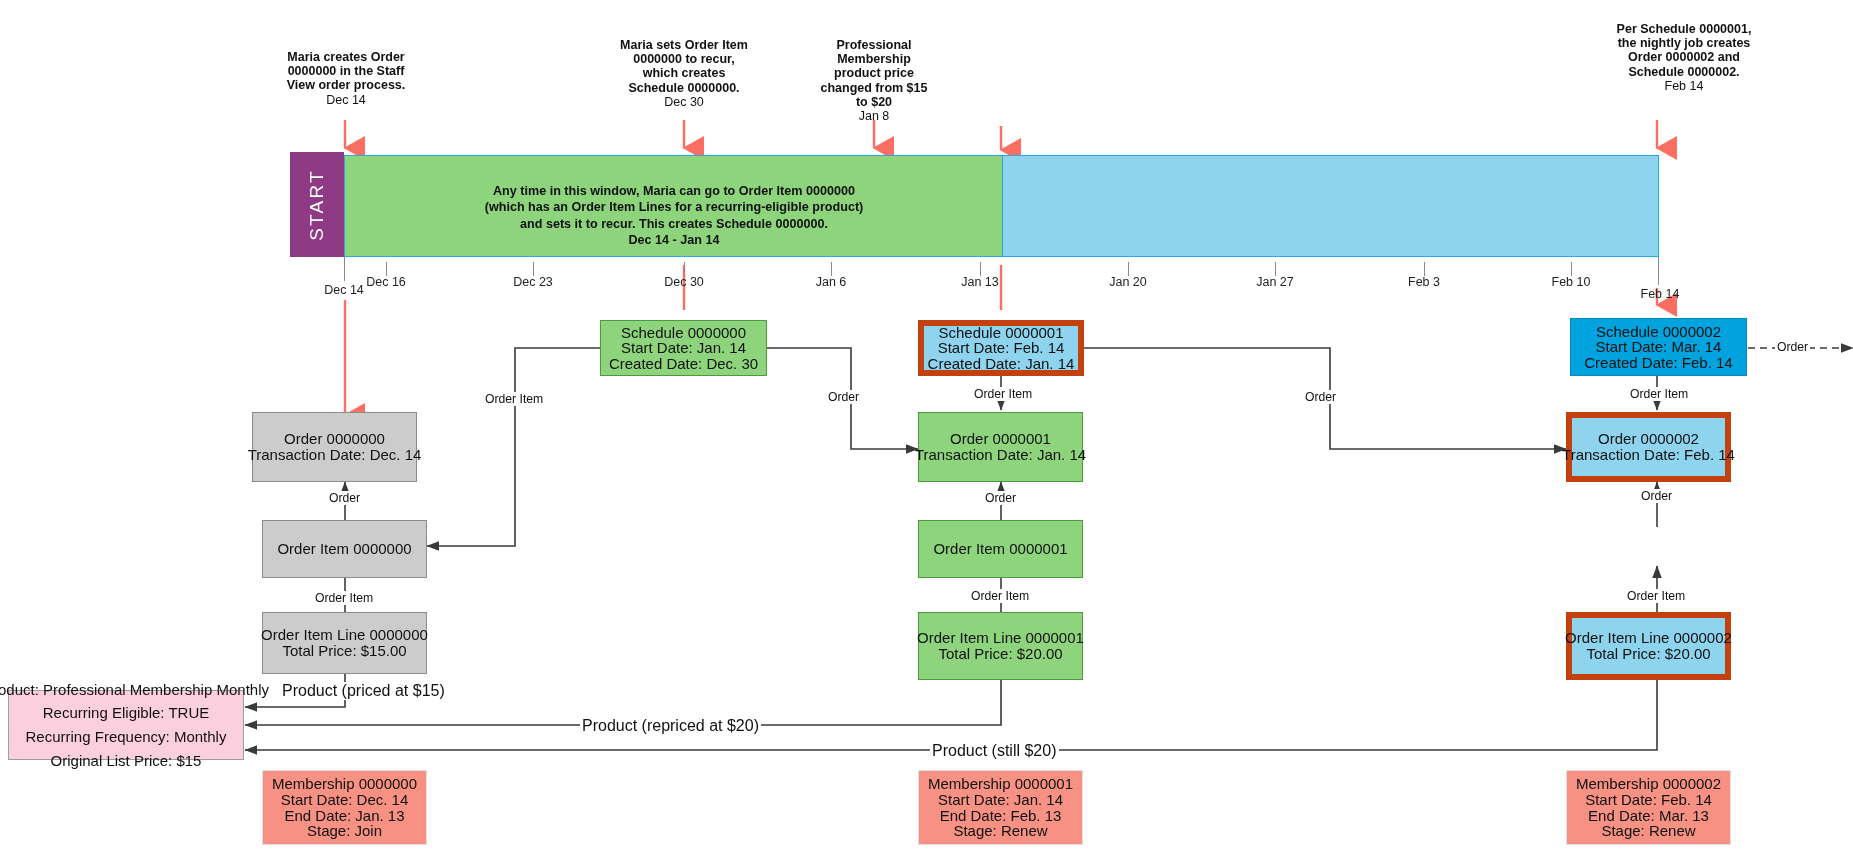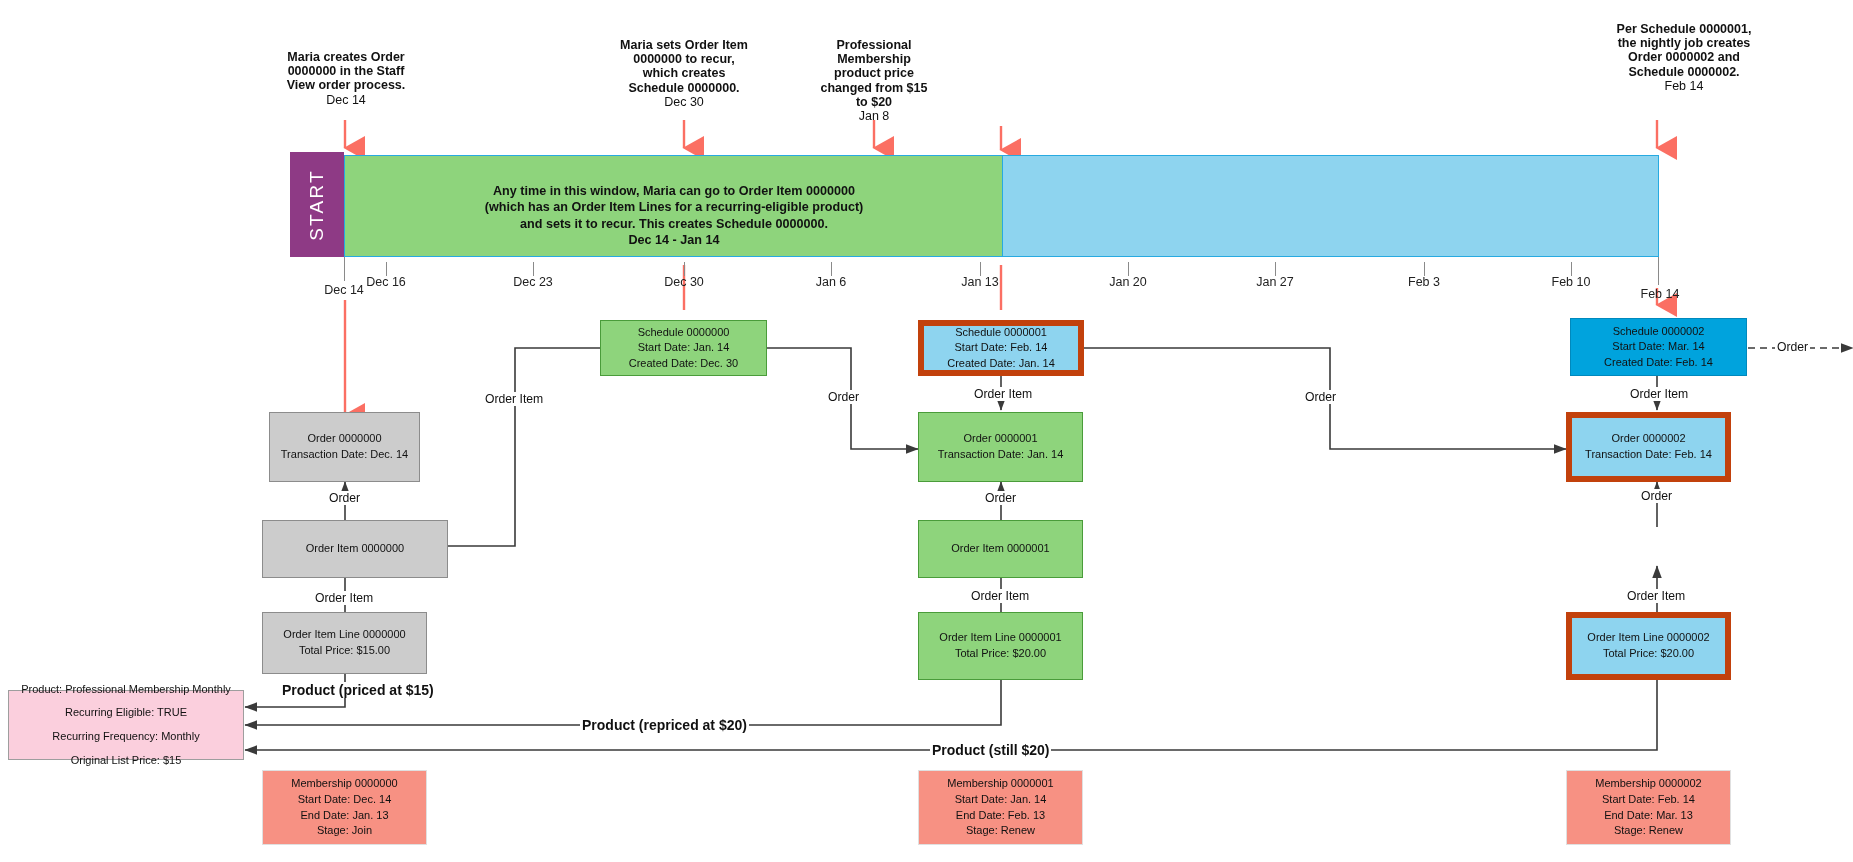--- a/index.html
+++ b/index.html
@@ -19,32 +19,32 @@
   .band.green{background:#8ed47c;border:1px solid #27aae1;}
   .band.blue{background:#8ed4ef;border:1px solid #27aae1;}
   .bandtext{position:absolute;text-align:center;font-size:12.6px;line-height:16.4px;font-weight:bold;color:#111;}
   .bandtext .sub{font-weight:bold;}
 
   .tick{position:absolute;width:1px;background:#8a8a8a;}
   .ticklabel{position:absolute;font-size:12.5px;color:#222;text-align:center;white-space:nowrap;}
 
   .node{position:absolute;box-sizing:border-box;display:flex;flex-direction:column;
         align-items:center;justify-content:center;text-align:center;
-        font-size:11px;line-height:15.6px;color:#111;}
+        font-size:15px;line-height:15.6px;color:#111;}
   .node .ln{display:block;white-space:nowrap;}
   .grey {background:#cccccc;border:1px solid #8c8c8c;}
   .green{background:#8ed47c;border:1px solid #4a9c3a;}
   .lblue{background:#8ed4ef;border:6px solid #c2410c;}
   .dblue{background:#00a3dd;border:1px solid #0089bd;}
   .pink {background:#fbcfdd;border:1px solid #9e9e9e;}
   .salmon{background:#f79183;border:1px solid #e0e0e0;}
 
   .elabel{position:absolute;font-size:12.2px;color:#111;background:#ffffff;
           padding:0 2px;white-space:nowrap;}
-  .elabel.sm{font-size:14px;font-weight:bold;}
+  .elabel.sm{font-size:16px;}
 </style>
 </head>
 <body>
 
 <div id="stage">
 
   <svg id="edges" viewBox="0 0 1853 862">
     <defs>
       <marker id="ar" markerWidth="9" markerHeight="9" refX="7.6" refY="3" orient="auto">
         <path d="M0,0 L8,3 L0,6 z" fill="#3a3a3a"></path>
@@ -176,36 +176,36 @@
     <span class="ln">Start Date: Feb. 14</span>
     <span class="ln">Created Date: Jan. 14</span>
   </div>
 
   <div class="node dblue" style="left:1570px;top:318px;width:177px;height:58px;">
     <span class="ln">Schedule 0000002</span>
     <span class="ln">Start Date: Mar. 14</span>
     <span class="ln">Created Date: Feb. 14</span>
   </div>
 
-  <div class="node grey" style="left:269px;top:412px;width:151px;height:70px;">
+  <div class="node grey" style="left:252px;top:412px;width:165px;height:70px;">
     <span class="ln">Order 0000000</span>
     <span class="ln">Transaction Date: Dec. 14</span>
   </div>
 
   <div class="node green" style="left:918px;top:412px;width:165px;height:70px;">
     <span class="ln">Order 0000001</span>
     <span class="ln">Transaction Date: Jan. 14</span>
   </div>
 
   <div class="node lblue" style="left:1566px;top:412px;width:165px;height:70px;">
     <span class="ln">Order 0000002</span>
     <span class="ln">Transaction Date: Feb. 14</span>
   </div>
 
-  <div class="node grey" style="left:262px;top:520px;width:186px;height:58px;">
+  <div class="node grey" style="left:262px;top:520px;width:165px;height:58px;">
     <span class="ln">Order Item 0000000</span>
   </div>
 
   <div class="node green" style="left:918px;top:520px;width:165px;height:58px;">
     <span class="ln">Order Item 0000001</span>
   </div>
 
 
   <div class="node grey" style="left:262px;top:612px;width:165px;height:62px;">
     <span class="ln">Order Item Line  0000000</span>

